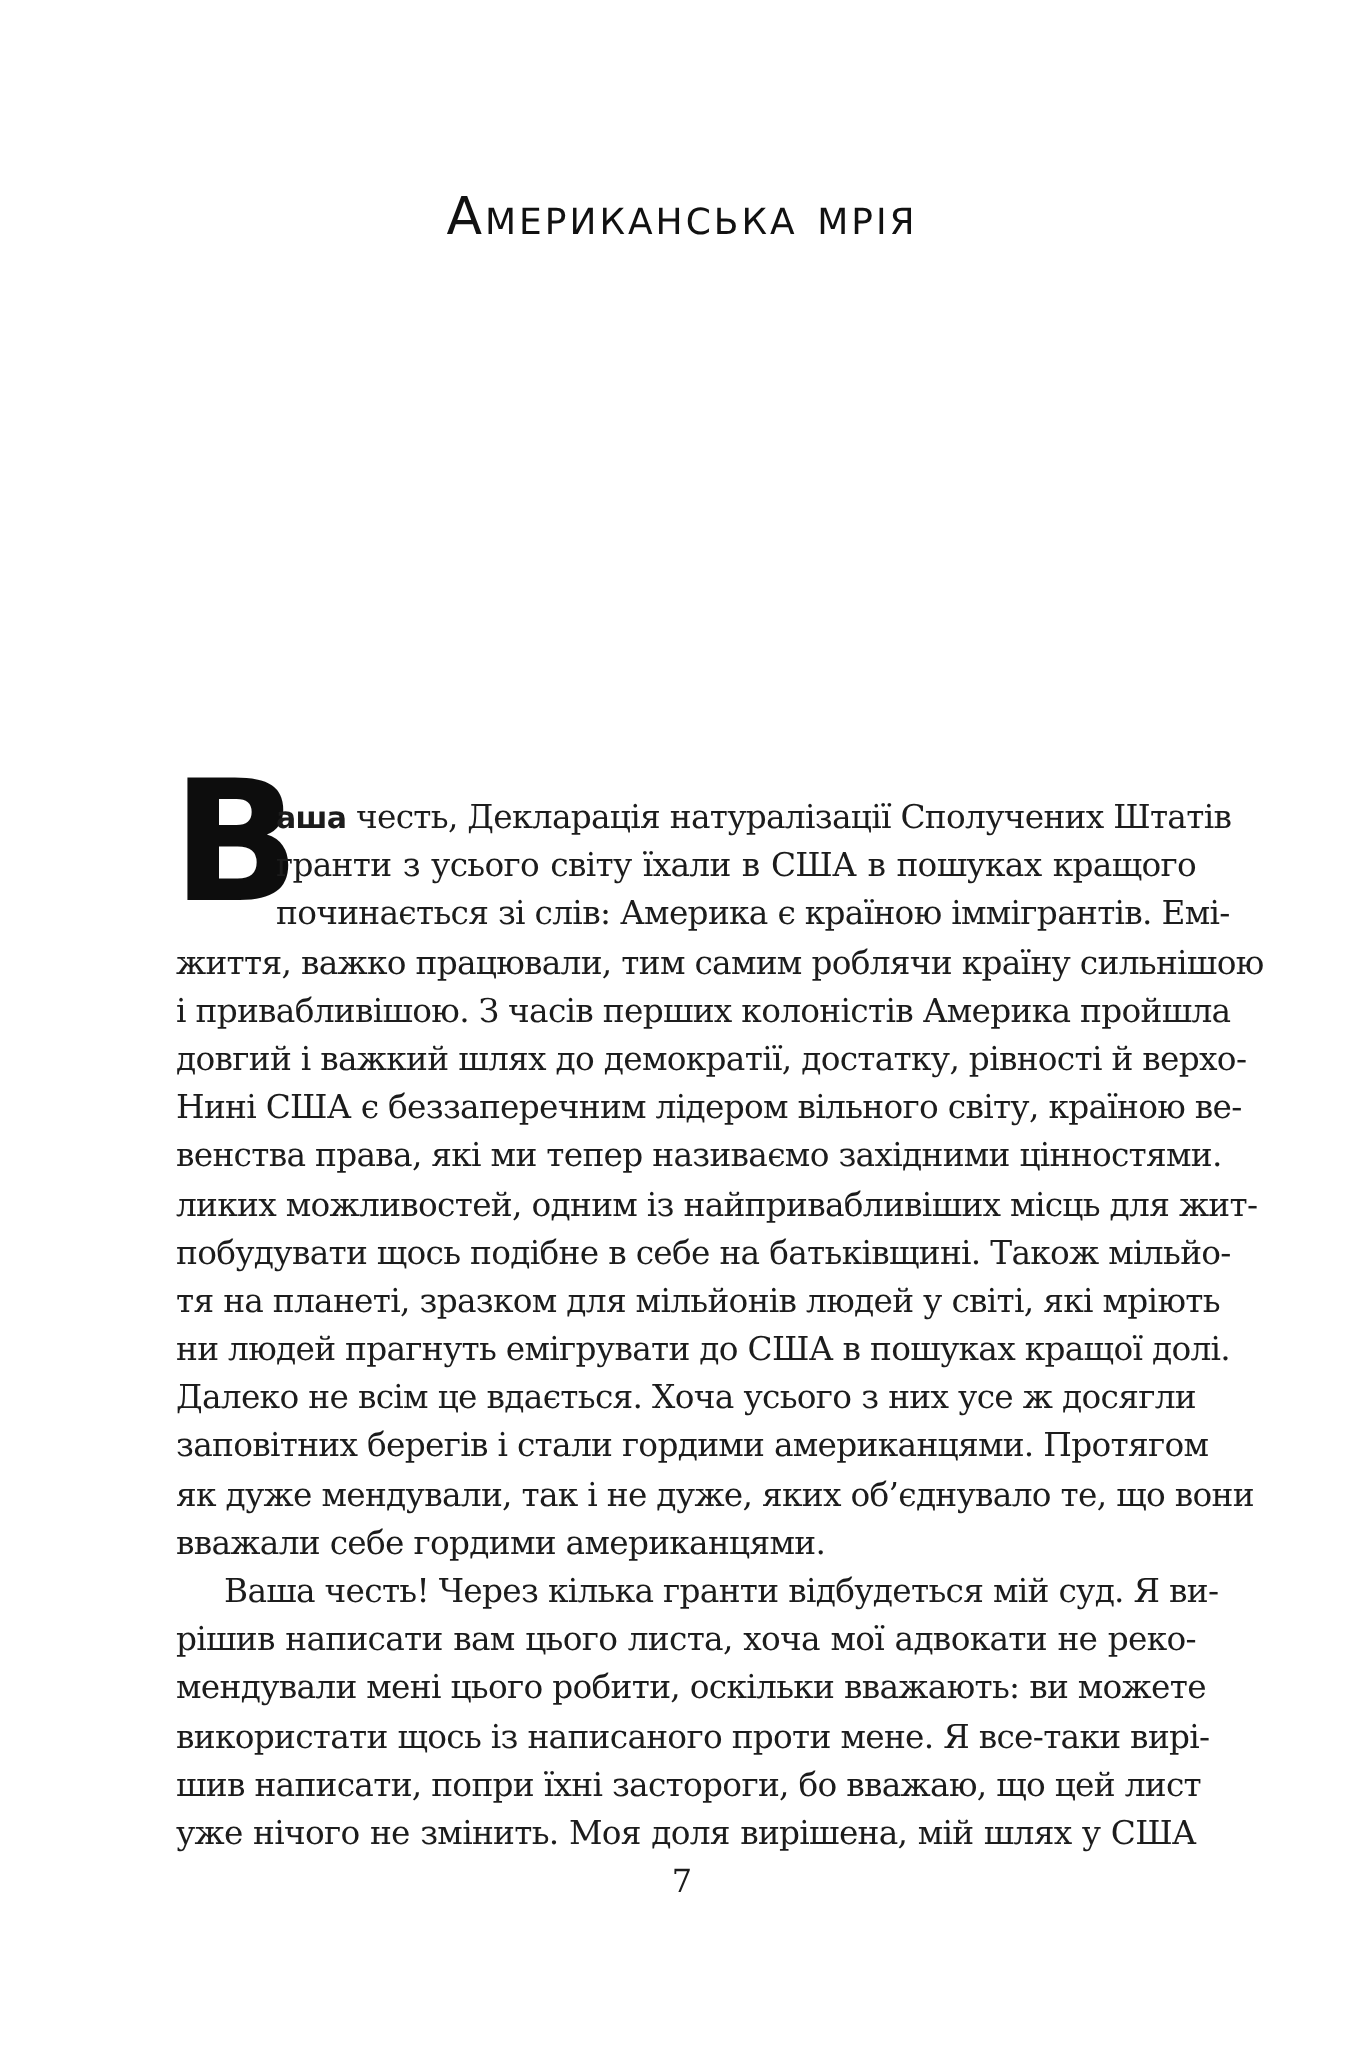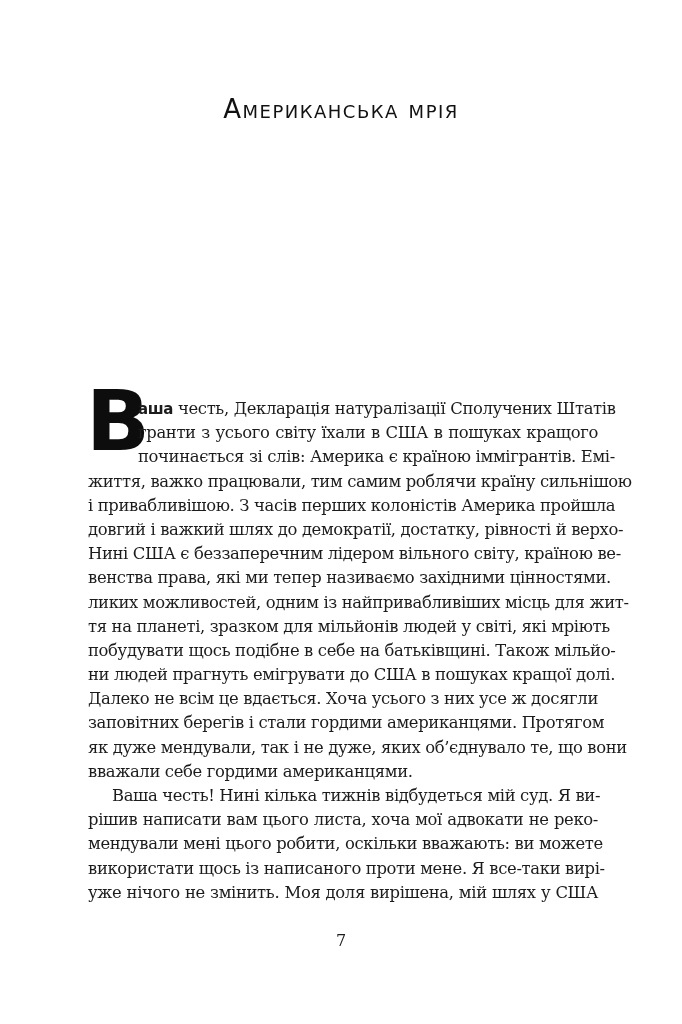--- a/index.html
+++ b/index.html
@@ -101,32 +101,33 @@
     <div>
       <span class="line after-drop"><span class="lead-in">аша</span><span> честь, Декларація натуралізації Сполучених Штатів</span></span>
       <span class="line after-drop">гранти з усього світу їхали в США в пошуках кращого</span>
       <span class="line after-drop">починається зі слів: Америка є країною іммігрантів. Емі-</span>
       <span class="line">життя, важко працювали, тим самим роблячи країну сильнішою</span>
       <span class="line">і привабливішою. З часів перших колоністів Америка пройшла</span>
       <span class="line">довгий і важкий шлях до демократії, достатку, рівності й верхо-</span>
       <span class="line">Нині США є беззаперечним лідером вільного світу, країною ве-</span>
       <span class="line">венства права, які ми тепер називаємо західними цінностями.</span>
       <span class="line">ликих можливостей, одним із найпривабливіших місць для жит-</span>
+      <span class="line">побудувати щось подібне в себе на батьківщині. Також мільйо-</span>
       <span class="line">тя на планеті, зразком для мільйонів людей у світі, які мріють</span>
-      <span class="line">побудувати щось подібне в себе на батьківщині. Також мільйо-</span>
       <span class="line">ни людей прагнуть емігрувати до США в пошуках кращої долі.</span>
       <span class="line">Далеко не всім це вдається. Хоча усього з них усе ж досягли</span>
       <span class="line">заповітних берегів і стали гордими американцями. Протягом</span>
       <span class="line">як дуже мендували, так і не дуже, яких об’єднувало те, що вони</span>
       <span class="line last">вважали себе гордими американцями.</span>
     </div>
     <div>
-      <span class="line indented">Ваша честь! Нині кілька тижнів відбудеться мій суд. Я ви-</span>
+      <span class="line indented">Ваша честь! Через кілька гранти відбудеться мій суд. Я ви-</span>
       <span class="line">рішив написати вам цього листа, хоча мої адвокати не реко-</span>
       <span class="line">мендували мені цього робити, оскільки вважають: ви можете</span>
       <span class="line">використати щось із написаного проти мене. Я все-таки вирі-</span>
+      <span class="line">шив написати, попри їхні застороги, бо вважаю, що цей лист</span>
       <span class="line">уже нічого не змінить. Моя доля вирішена, мій шлях у США</span>
     </div>
   </div>
 
   <div class="page-number">7</div>
 
 </div>
 
 </body></html>

